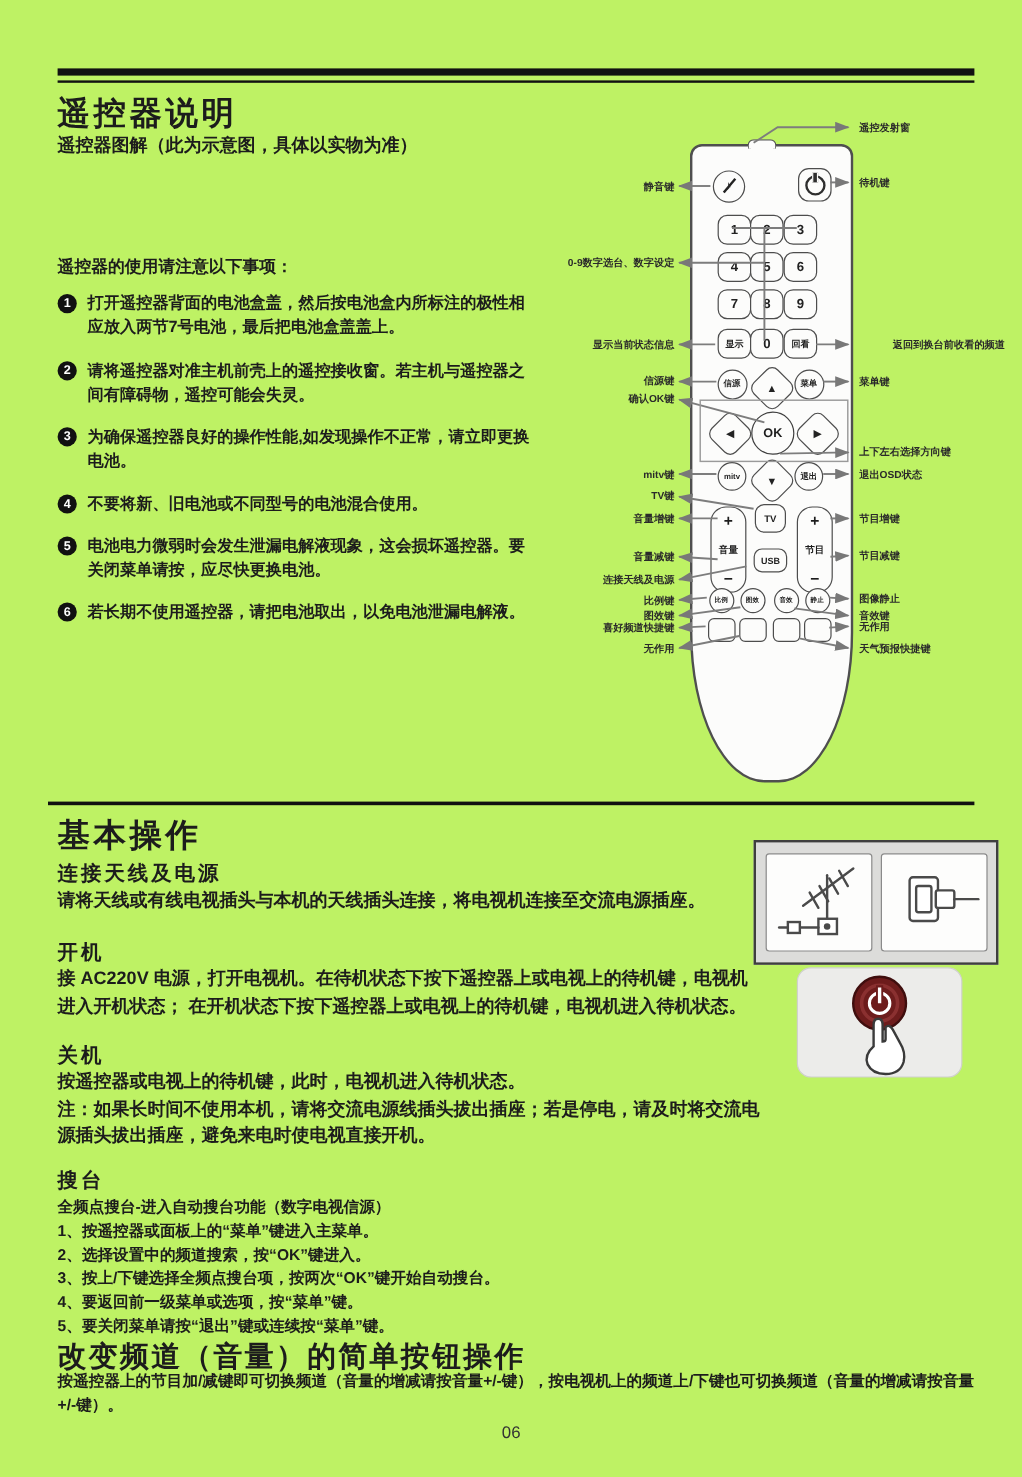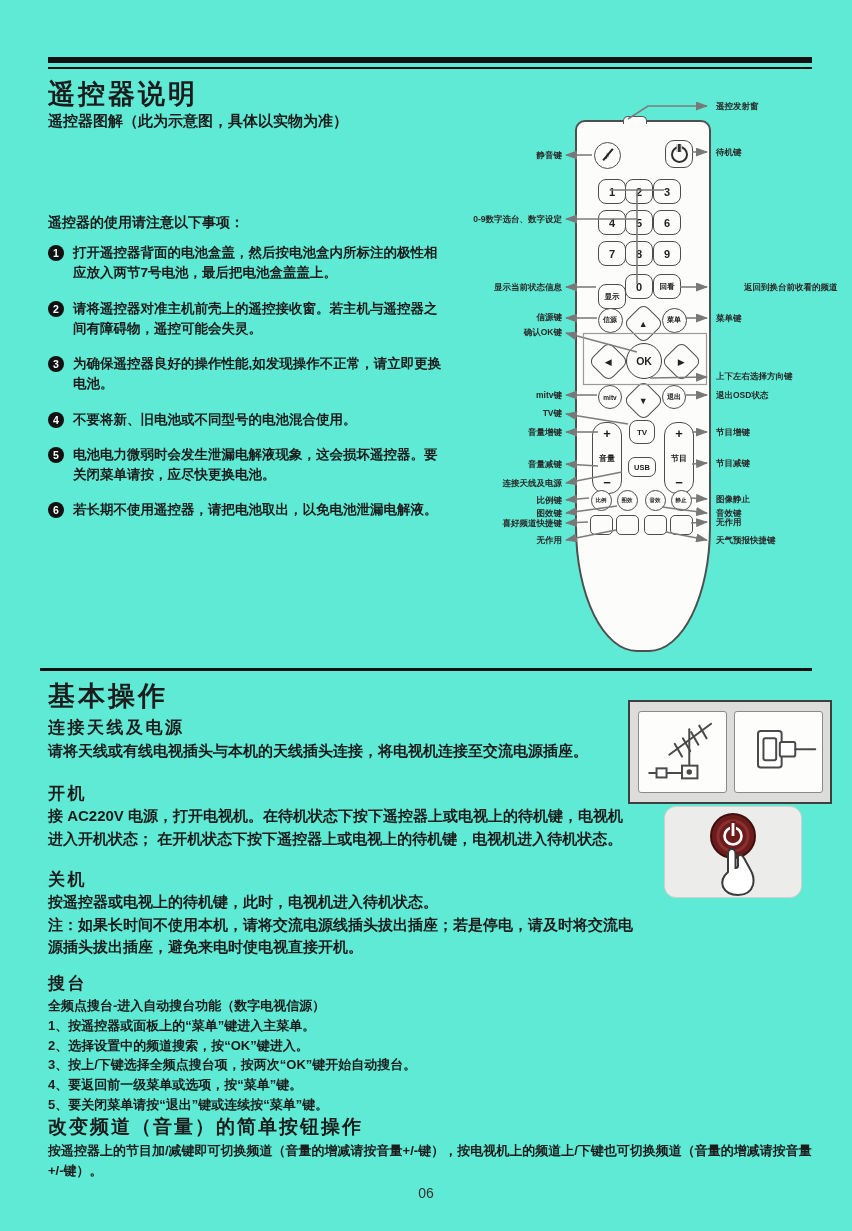--- a/index.html
+++ b/index.html
@@ -1,17 +1,17 @@
 <!DOCTYPE html>
 <html><head>
 <meta charset="utf-8">
 <style>
   html,body{margin:0;padding:0;}
   .page{
-    position:relative; width:852px; height:1231px; background:#5eead4;
+    position:relative; width:852px; height:1231px; background:#bef264;
     font-family:"Liberation Sans","DejaVu Sans",sans-serif; color:#1c1c1c;
     overflow:hidden;
   }
   
   .rule-thick{position:absolute;left:48px;top:57px;width:764px;height:6px;background:#111;}
   .rule-thin{position:absolute;left:48px;top:67px;width:764px;height:2px;background:#111;}
   .divider{position:absolute;left:40px;top:668px;width:772px;height:3px;background:#111;}
 
   .h1{position:absolute;left:48px;font-size:27px;font-weight:bold;letter-spacing:3px;}
   .subtitle{position:absolute;left:48px;top:112px;font-size:15px;font-weight:bold;}
@@ -54,21 +54,21 @@
   .mute-glyph{position:relative;font-size:11px;font-weight:bold;color:#222;}
   .mute-glyph::after{content:'';position:absolute;left:55%;top:-2px;width:1.6px;height:15px;
     background:#222;transform:rotate(40deg);}
 
   .callout{position:absolute;font-size:8.5px;font-weight:bold;color:#2a2a2a;white-space:nowrap;z-index:6;line-height:11px;}
   .cl-left{text-align:right;}
   .arrows-svg{position:absolute;left:0;top:0;z-index:5;pointer-events:none;}
 
   
   .h2{position:absolute;left:48px;font-size:17px;font-weight:bold;letter-spacing:2.5px;}
-  .h2-big{position:absolute;left:48px;font-size:19px;font-weight:bold;letter-spacing:2px;}
+  .h2-big{position:absolute;left:48px;font-size:24px;font-weight:bold;letter-spacing:2px;}
   .body-text{position:absolute;left:48px;font-size:15px;font-weight:bold;line-height:1.5;white-space:pre-line;}
 
   .illus1{position:absolute;left:628px;top:700px;width:200px;height:100px;background:#dcdcda;
     border:2px solid #3f3f3f;display:flex;align-items:center;justify-content:center;gap:7px;}
   .panel{width:87px;height:80px;background:#fdfdfc;border:1.5px solid #8a8a8a;border-radius:3px;
     display:flex;align-items:center;justify-content:center;}
   .illus2{position:absolute;left:664px;top:806px;width:136px;height:90px;background:#ececea;
     border-radius:12px;border:1px solid #d0d0ce;}
 
   .page-num{position:absolute;left:0;top:1185px;width:852px;text-align:center;font-size:14px;color:#333;}
@@ -124,21 +124,21 @@
 
     <div class="rbtn sq" style="left:21px;top:57px;">1</div>
     <div class="rbtn sq" style="left:48px;top:57px;">2</div>
     <div class="rbtn sq" style="left:76px;top:57px;">3</div>
     <div class="rbtn sq" style="left:21px;top:88px;">4</div>
     <div class="rbtn sq" style="left:48px;top:88px;">5</div>
     <div class="rbtn sq" style="left:76px;top:88px;">6</div>
     <div class="rbtn sq" style="left:21px;top:119px;">7</div>
     <div class="rbtn sq" style="left:48px;top:119px;">8</div>
     <div class="rbtn sq" style="left:76px;top:119px;">9</div>
-    <div class="rbtn sq" style="left:21px;top:152px;font-size:7.5px;margin-top:10px;">显示</div>
+    <div class="rbtn sq" style="left:21px;top:152px;font-size:7.5px;">显示</div>
     <div class="rbtn sq" style="left:48px;top:152px;">0</div>
     <div class="rbtn sq" style="left:76px;top:152px;font-size:7.5px;">回看</div>
 
     <div class="rbtn rnd" style="left:20.5px;top:185.5px;width:25px;height:25px;font-size:7px;">信源</div>
     <div class="rbtn rnd" style="left:84.5px;top:185.5px;width:25px;height:25px;font-size:7px;">菜单</div>
 
     <div class="dpad" style="left:51.5px;top:186.5px;">
         <span>▲</span>
       </div>
     <div class="dpad" style="left:16.5px;top:224.5px;">

